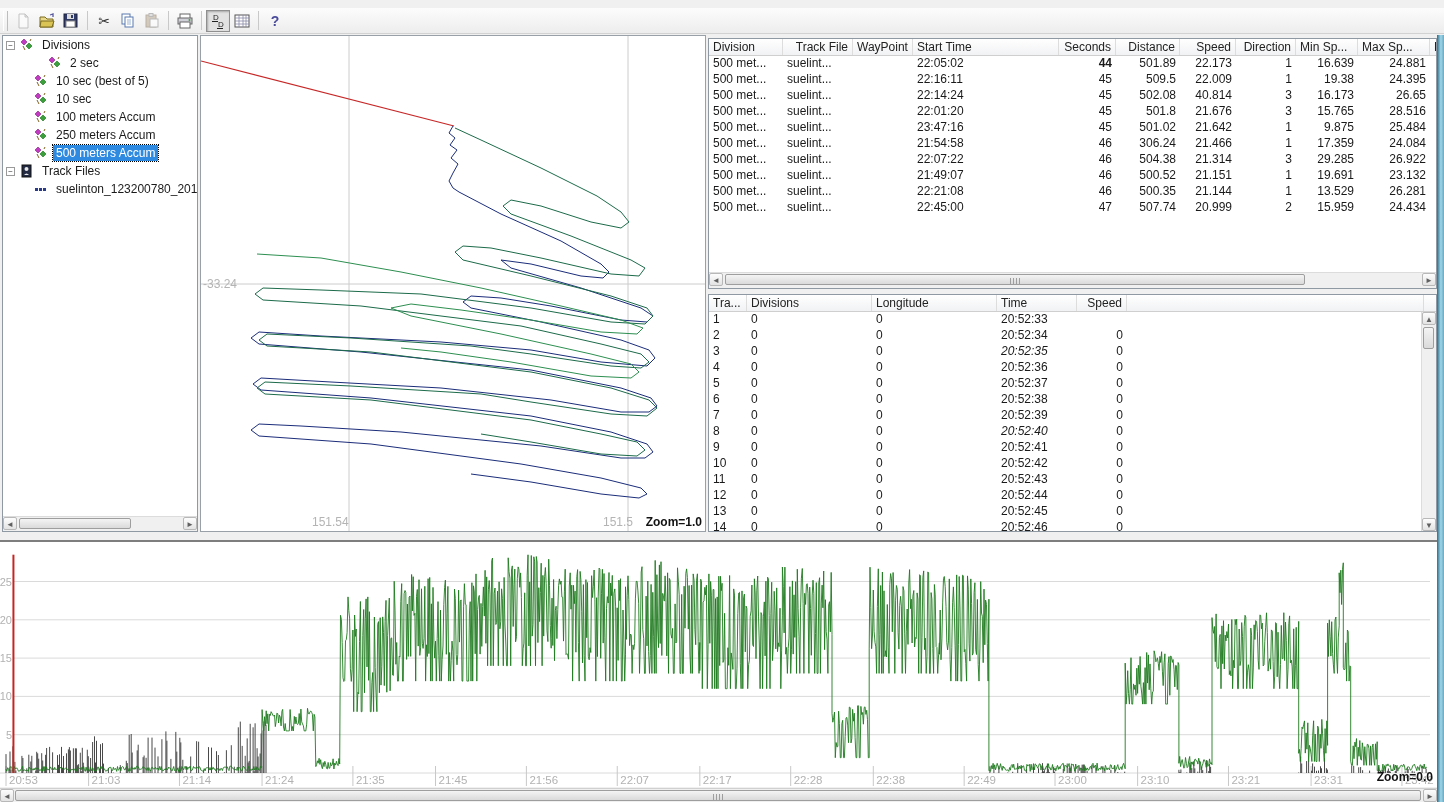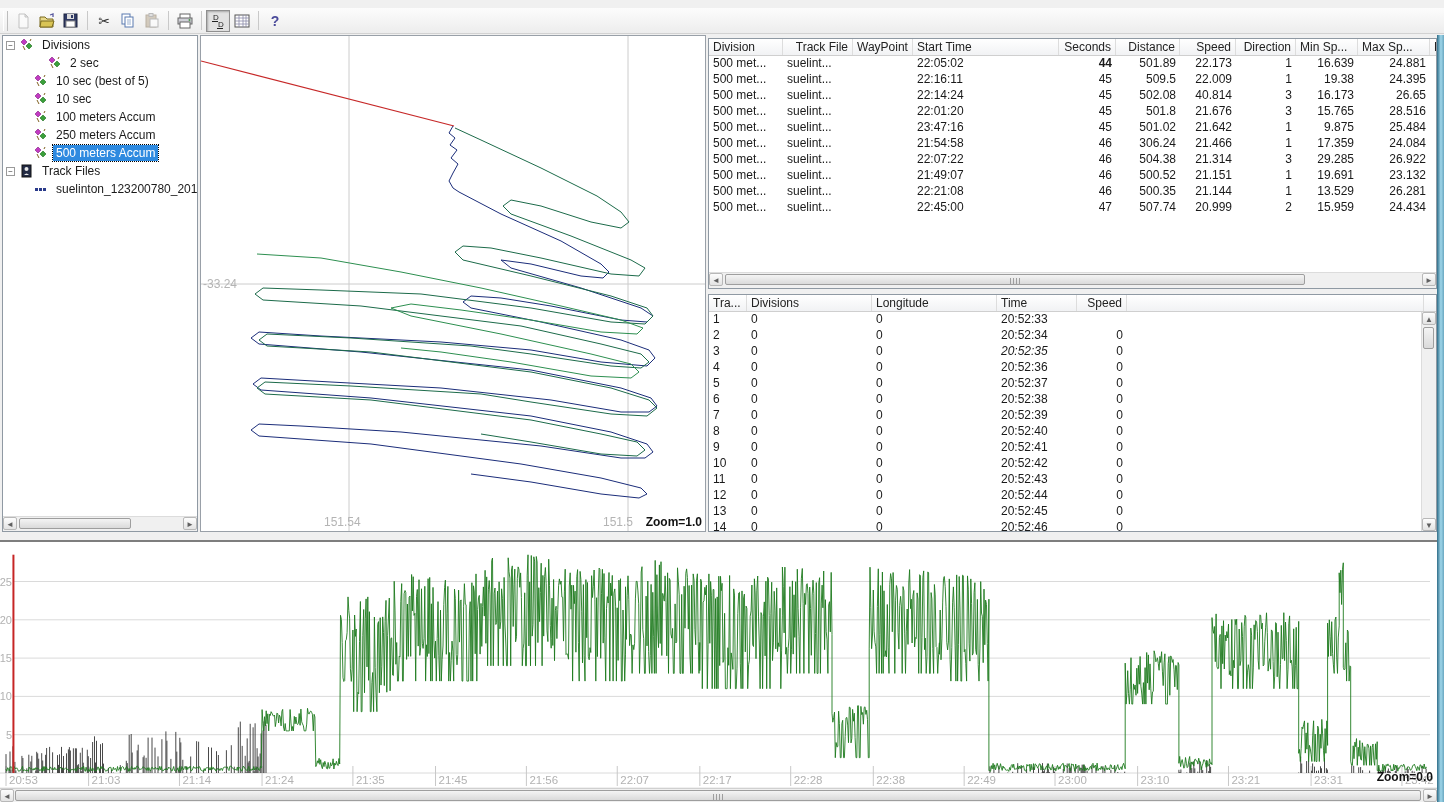--- a/index.html
+++ b/index.html
@@ -231,21 +231,21 @@
     <svg id="mapSvg" width="504" height="495">
         <line x1="148" y1="0" x2="148" y2="495" stroke="#cccccc" stroke-width="1"></line>
         <line x1="427" y1="0" x2="427" y2="495" stroke="#cccccc" stroke-width="1"></line>
         <line x1="0" y1="248" x2="504" y2="248" stroke="#cccccc" stroke-width="1"></line>
         <line x1="0" y1="25" x2="253" y2="90" stroke="#c62828" stroke-width="1.2"></line>
         <polyline points="252,90 248,97 254,102 249,109 256,114 250,122 257,128 252,137 248,145 252,152 258,156 300,178 360,205 400,228 408,236 402,242 380,240 330,228 300,224 310,232 380,252 440,272 452,280 446,286 420,284 350,270 300,262 270,260 262,266 270,272 340,286 420,304 448,314 454,322 446,330 400,326 330,314 240,306 120,300 58,296 50,302 58,308 160,316 330,334 420,352 450,362 456,370 448,376 420,376 350,364 240,352 130,346 60,342 52,348 60,354 170,362 330,380 410,396 446,408 452,416 444,422 420,422 340,410 200,396 100,390 58,388 50,394 58,400 170,408 320,428 400,442 440,452 446,458 438,462 400,458 330,446 270,438" fill="none" stroke="#1b2d7a" stroke-width="1" stroke-linejoin="round"></polyline>
         <polyline points="254,92 280,104 340,132 396,160 420,176 428,186 420,192 390,186 340,170 310,164 302,170 310,178 370,200 430,224 444,232 438,240 410,238 340,222 290,212 262,210 254,216 262,224 330,240 410,260 446,272 452,280 444,288 410,286 330,272 220,258 120,254 62,252 54,258 62,264 160,270 320,290 400,308 440,318 448,326 440,332 410,330 330,318 270,310 150,302 66,298 58,304 66,310 170,316 330,336 410,352 448,364 456,372 446,380 410,378 330,366 280,358 150,350 64,346 56,352 64,358 170,364 330,384 400,398 436,406 444,414 436,420 400,418 330,406 280,398" fill="none" stroke="#1c6b4a" stroke-width="1" stroke-linejoin="round"></polyline>
         <polyline points="56,218 120,222 200,236 280,252 360,270 420,284 442,292 436,298 400,296 330,284 260,274 210,268 190,272 210,280 300,298 390,318 430,328 438,336 430,342 390,340 310,326 240,316 200,312" fill="none" stroke="#2d8f50" stroke-width="1" stroke-linejoin="round"></polyline>
       </svg>
     <div class="map-label" style="left:2px;top:241px;">-33.24</div>
-    <div class="map-label" style="left:123px;top:479px;">151.54</div>
+    <div class="map-label" style="left:111px;top:479px;">151.54</div>
     <div class="map-label" style="left:402px;top:479px;">151.5</div>
     <div class="zoom-label" style="right:3px;bottom:2px;">Zoom=1.0</div>
   </div>
 
   <div class="tbl-wrap" style="left:708px;top:38px;width:729px;height:251px;">
     <div class="tbl-header" id="t1Head">
         <div class="th al-l" style="width: 74px;">Division</div>
         <div class="th al-r" style="width: 70px;">Track File</div>
         <div class="th al-l" style="width: 60px;">WayPoint</div>
         <div class="th al-l" style="width: 146px;">Start Time</div>
@@ -461,21 +461,21 @@
           <div class="td al-l" style="width: 125px;">0</div>
           <div class="td al-l" style="width: 125px;">0</div>
           <div class="td al-l" style="width: 80px;">20:52:39</div>
           <div class="td al-r" style="width: 50px;">0</div>
           <div class="td al-l" style="width: 297px;"></div>
         </div>
         <div class="tr">
           <div class="td al-l" style="width: 38px;">8</div>
           <div class="td al-l" style="width: 125px;">0</div>
           <div class="td al-l" style="width: 125px;">0</div>
-          <div class="td al-l" style="width: 80px;">20:52:40</div>
+          <div class="td al-l" style="width: 80px; font-style: italic;">20:52:40</div>
           <div class="td al-r" style="width: 50px;">0</div>
           <div class="td al-l" style="width: 297px;"></div>
         </div>
         <div class="tr">
           <div class="td al-l" style="width: 38px;">9</div>
           <div class="td al-l" style="width: 125px;">0</div>
           <div class="td al-l" style="width: 125px;">0</div>
           <div class="td al-l" style="width: 80px;">20:52:41</div>
           <div class="td al-r" style="width: 50px;">0</div>
           <div class="td al-l" style="width: 297px;"></div>

